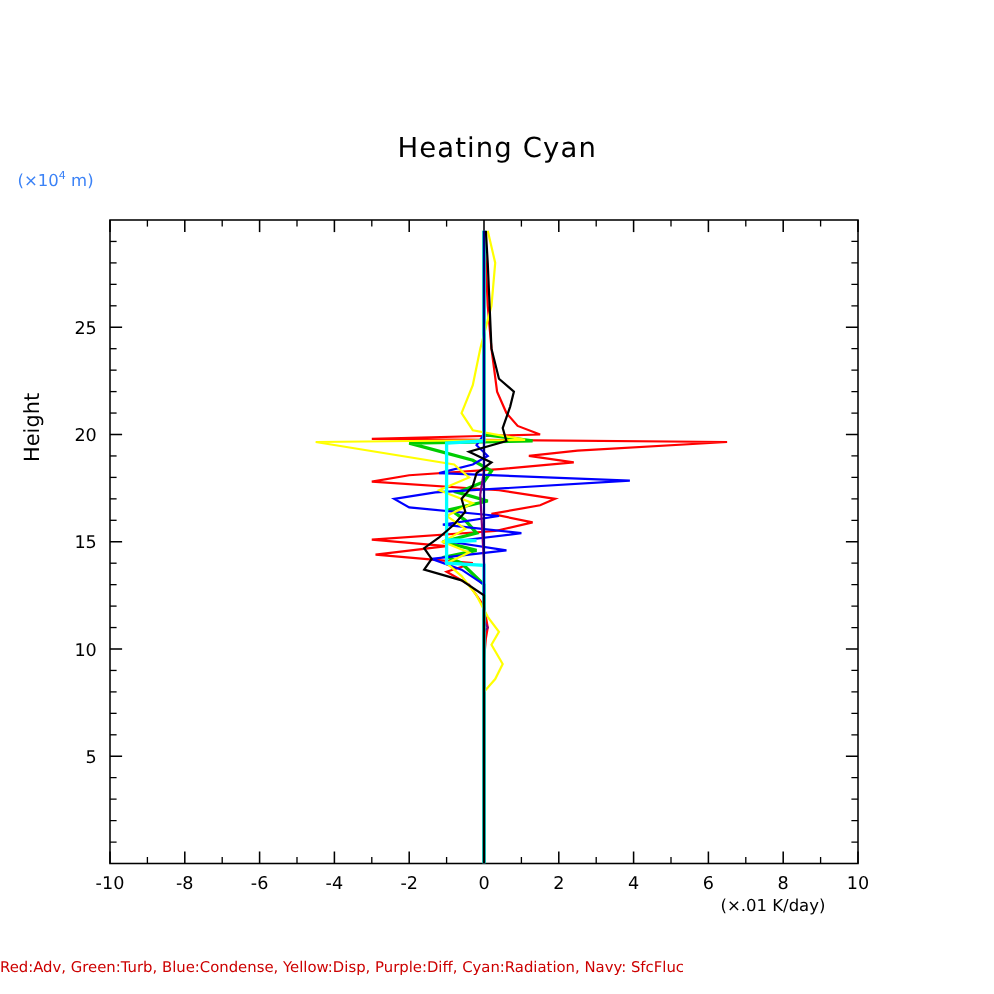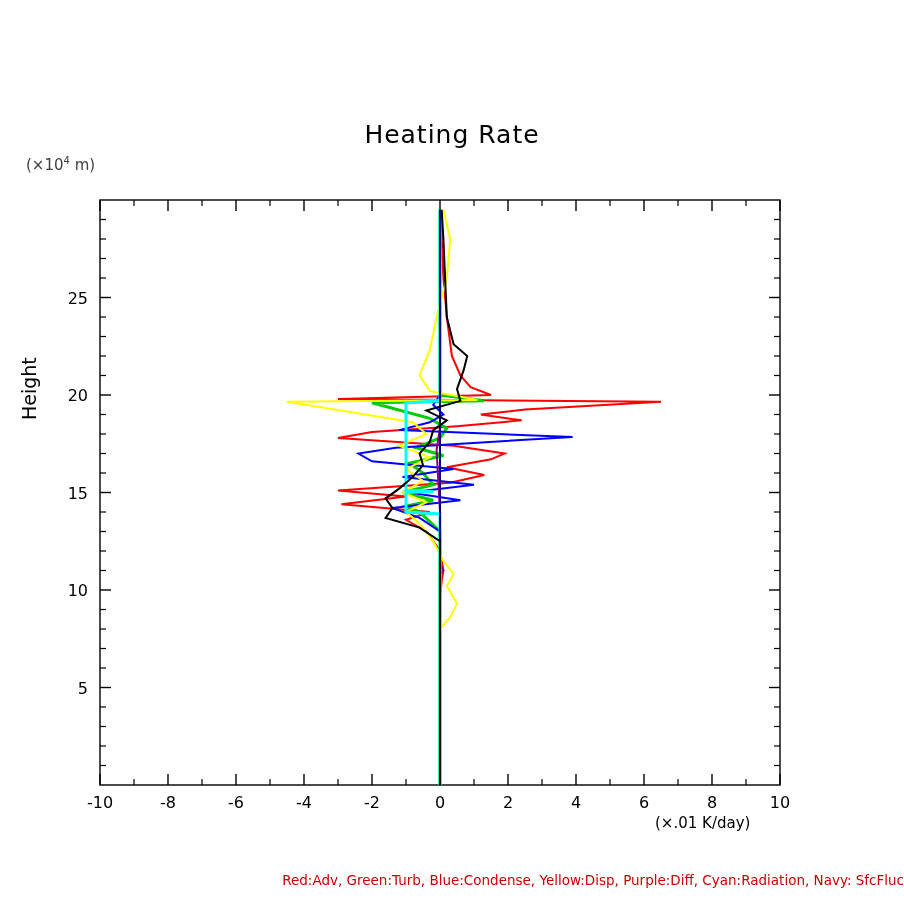--- a/index.html
+++ b/index.html
@@ -23,22 +23,21 @@
     text-align: center;
     font-size: 25px;
     color: #000000;
     letter-spacing: 1px;
   }
   #unit-label {
     position: absolute;
     left: 16px;
     top: 155px;
     font-size: 15px;
-    color: #404040;
-    margin-left: 10px;
+    color: #3b82f6;
   }
   #unit-label sup {
     font-size: 10px;
   }
   #ylabel {
     position: absolute;
     left: 18px;
     top: 420px;
     font-size: 19px;
     color: #000000;
@@ -53,42 +52,42 @@
     font-size: 15px;
     color: #000000;
     white-space: nowrap;
     text-align: right;
   }
   #legend {
     position: absolute;
     left: 0;
     top: 872px;
     width: 904px;
-    text-align: right;
+    text-align: left;
     font-size: 13.5px;
     color: #cc0000;
     white-space: nowrap;
   }
   #plot-svg {
     position: absolute;
     left: 0;
     top: 0;
   }
   .tick-text {
     font-family: "DejaVu Sans", sans-serif;
     font-size: 16px;
     fill: #000000;
   }
 </style>
 </head>
 <body>
 
 <div id="page">
 
-  <div id="title">Heating Rate</div>
+  <div id="title">Heating Cyan</div>
 
   <div id="unit-label"><span>(×10</span><sup>4</sup><span> m)</span></div>
 
   <div id="ylabel">Height</div>
 
   <div id="xlabel">(×.01 K/day)</div>
 
   <svg id="plot-svg" width="904" height="904">
     <g id="axes-group">
       <rect id="plot-frame" x="100" y="200" width="680" height="585" fill="none" stroke="#000000" stroke-width="1.4"></rect>

